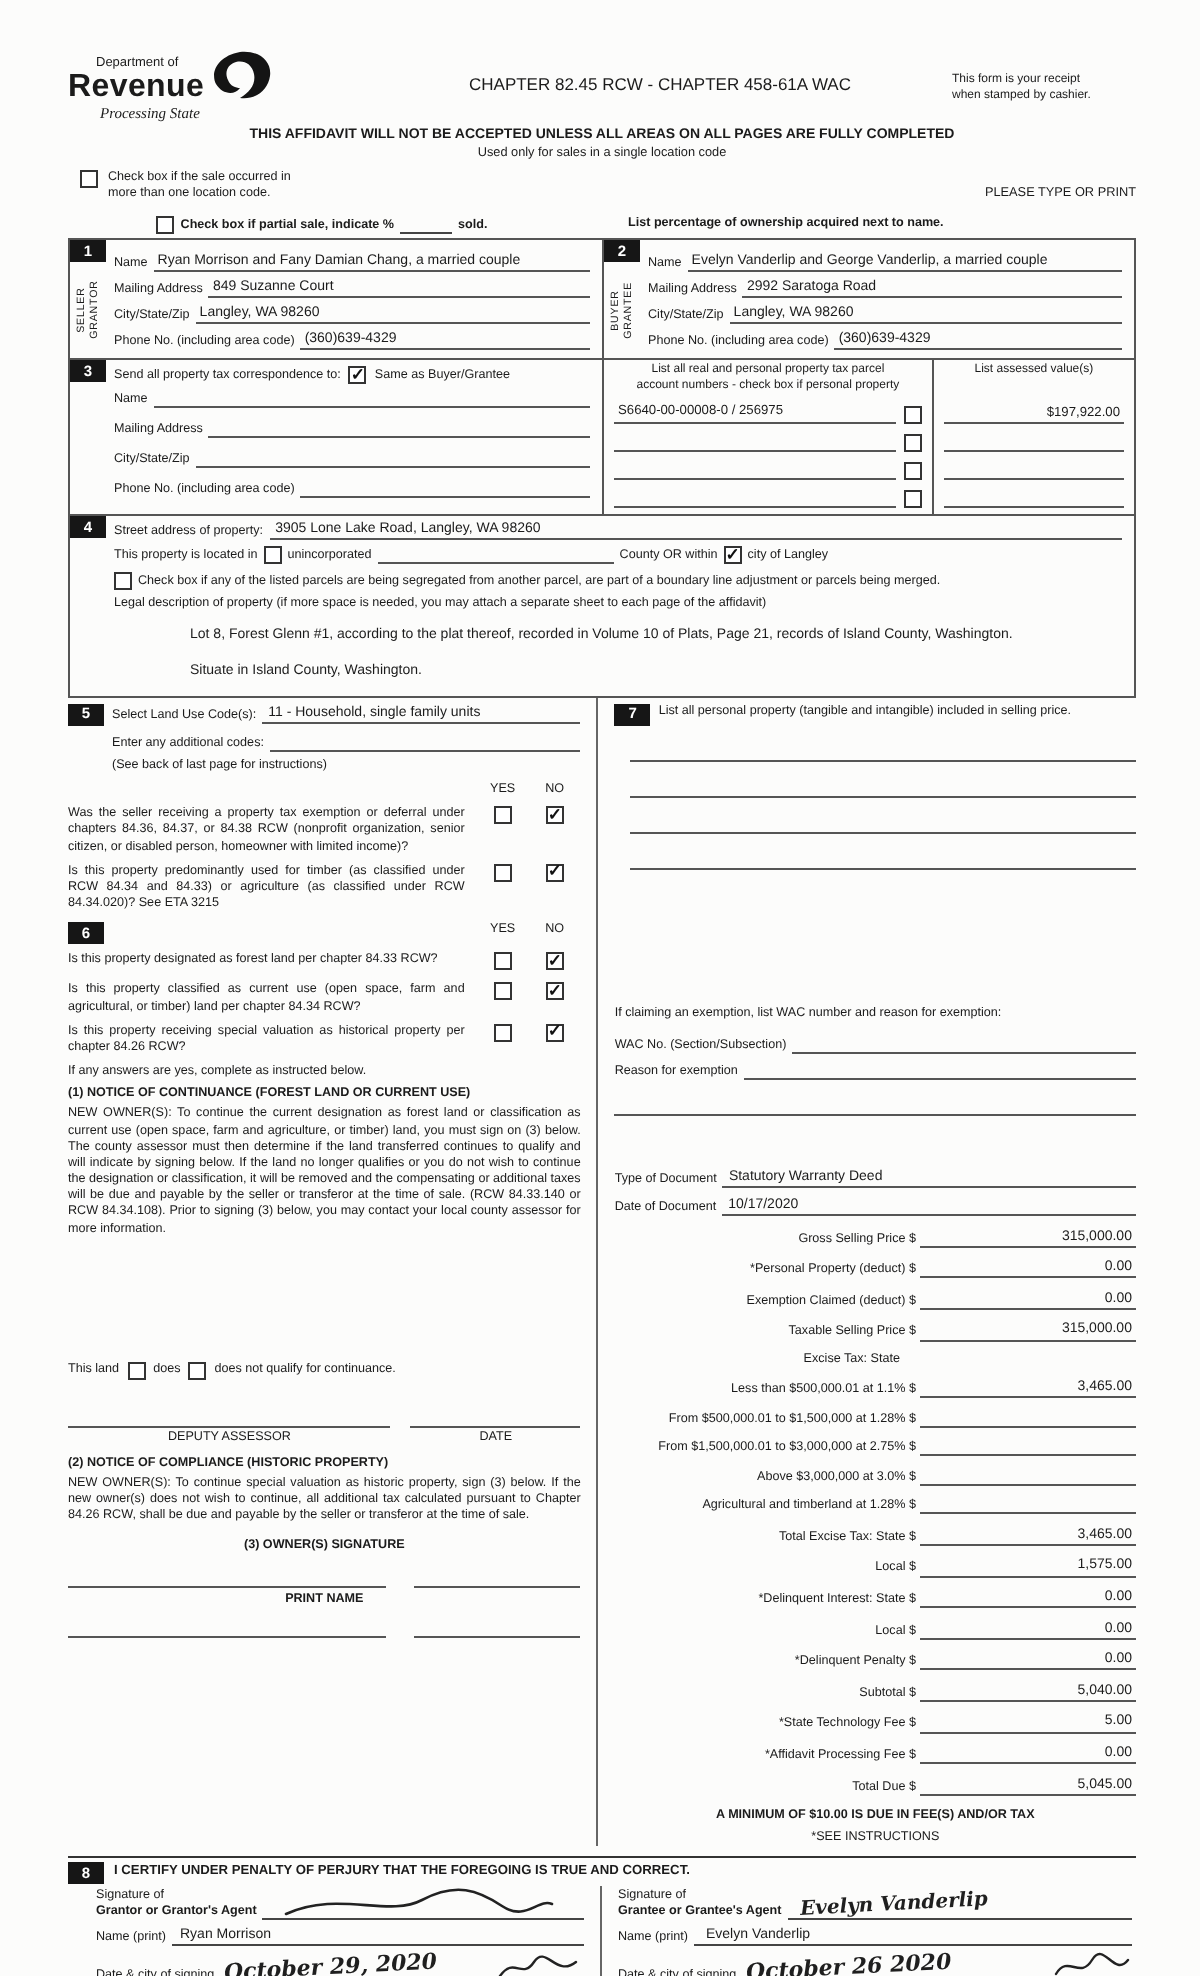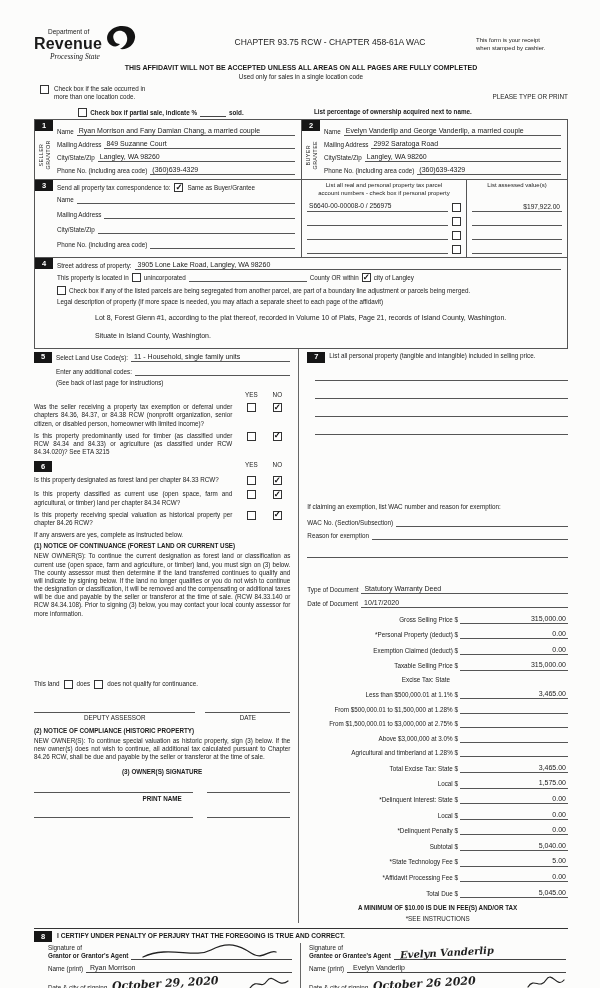--- a/index.html
+++ b/index.html
@@ -109,21 +109,21 @@
       <div class="logo-rev">Revenue</div>
       <div class="logo-state">Processing State</div>
       <span class="logo-swirl">
         <svg width="30" height="27" viewBox="0 0 30 27">
           <path d="M14 1 C24 0 30 6 29 13 C28 20 22 25 14 24 C19 21 22 17 21 12 C20 7 16 5 12 6 C8 7 6 11 8 15 C9 18 12 19 14 19 C11 23 5 22 2 17 C-1 11 3 3 14 1 Z" fill="#141414"></path>
           <path d="M13 8 C16 7 19 9 19 12 C19 15 16 17 13 17 C15 15 16 13 15 11 C14.5 9.5 14 9 13 8 Z" fill="#fcfcfb"></path>
         </svg>
       </span>
     </div>
     <div class="titles">
-      <div class="subtitle">CHAPTER 93.75 RCW - CHAPTER 458-61A WAC</div>
+      <div class="subtitle">CHAPTER 82.45 RCW - CHAPTER 458-61A WAC</div>
     </div>
     <div class="receipt">
       <div>This form is your receipt</div>
       <div>when stamped by cashier.</div>
     </div>
   </div>
   <div class="notice">THIS AFFIDAVIT WILL NOT BE ACCEPTED UNLESS ALL AREAS ON ALL PAGES ARE FULLY COMPLETED</div>
   <div class="usednote">Used only for sales in a single location code</div>
 
   <div class="multirow">

